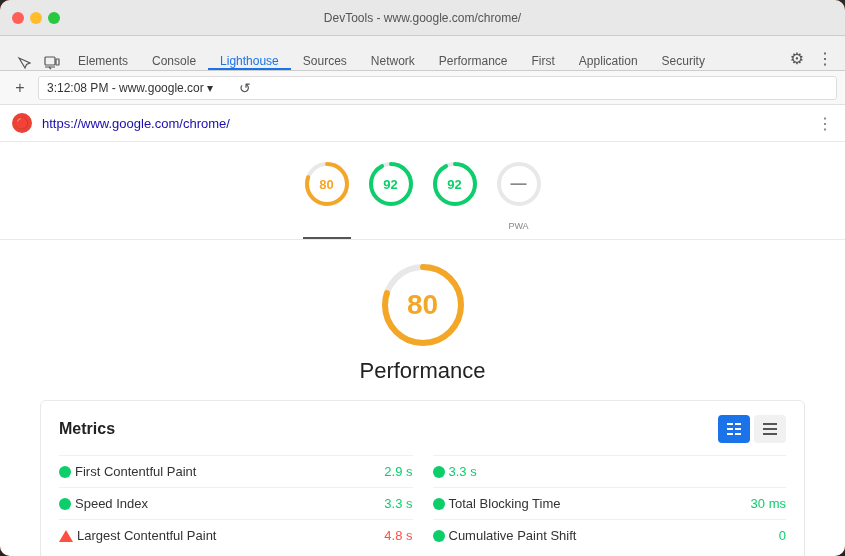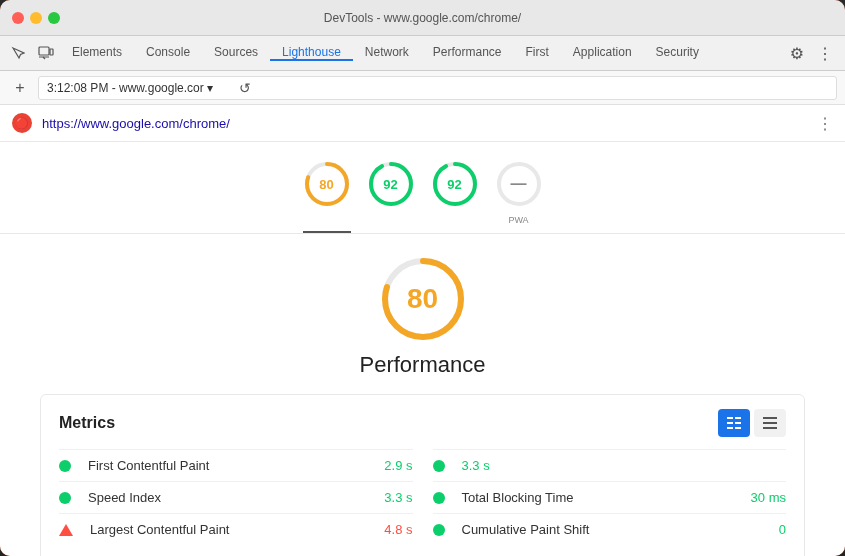--- a/index.html
+++ b/index.html
@@ -49,25 +49,25 @@
       position: absolute;
       left: 50%;
       transform: translateX(-50%);
       font-size: 12px;
       color: #555;
     }
     
     .devtools-tabs {
       background: #f1f1f1;
       display: flex;
-      align-items: center;
+      align-items: flex-end;
       border-bottom: 1px solid #ccc;
       height: 35px;
       flex-shrink: 0;
-      padding-left: 4px;
+      padding-left: 10px;
     }
     .devtools-icon-btn {
       width: 28px;
       display: flex;
       align-items: center;
       justify-content: center;
       cursor: pointer;
       color: #555;
       font-size: 14px;
     }
@@ -227,21 +227,21 @@
       stroke-width: 4;
       stroke-linecap: round;
       transition: stroke-dashoffset 0.3s;
     }
     .orange { stroke: #f4a726; color: #f4a726; }
     .green { stroke: #0cce6b; color: #0cce6b; }
     .gray-circle { stroke: #aaa; color: #888; }
     .pwa-label {
       font-size: 9px;
       color: #888;
-      margin-top: 7px;
+      margin-top: 13px;
       text-align: center;
     }
     
     .lh-main {
       flex: 1;
       overflow-y: auto;
       padding: 20px 40px;
     }
     
     .big-score-container {
@@ -318,21 +318,21 @@
     .metrics-grid {
       display: grid;
       grid-template-columns: 1fr 1fr;
       gap: 6px 20px;
     }
     .metric-item {
       display: flex;
       align-items: center;
       padding: 8px 0;
       border-top: 1px solid #f0f0f0;
-      gap: 17px;
+      gap: 4px;
     }
     .metric-dot {
       width: 12px;
       height: 12px;
       border-radius: 50%;
       flex-shrink: 0;
     }
     .metric-dot.green-dot { background: #0cce6b; }
     .metric-dot-triangle {
       width: 0;
@@ -393,25 +393,25 @@
         <line x1="1" y1="11" x2="11" y2="11" stroke="#555" stroke-width="1.2"></line>
         <line x1="5" y1="11" x2="7" y2="13" stroke="#555" stroke-width="1.2"></line>
       </svg>
     </div>
     <div class="devtools-tab">
       <span>Elements</span>
     </div>
     <div class="devtools-tab">
       <span>Console</span>
     </div>
-    <div class="devtools-tab">
-      <span>Sources</span>
-    </div>
     <div class="devtools-tab active">
       <span>Lighthouse</span>
+    </div>
+    <div class="devtools-tab">
+      <span>Sources</span>
     </div>
     <div class="devtools-tab">
       <span>Network</span>
     </div>
     <div class="devtools-tab">
       <span>Performance</span>
     </div>
     <div class="devtools-tab">
       <span>First</span>
     </div>

